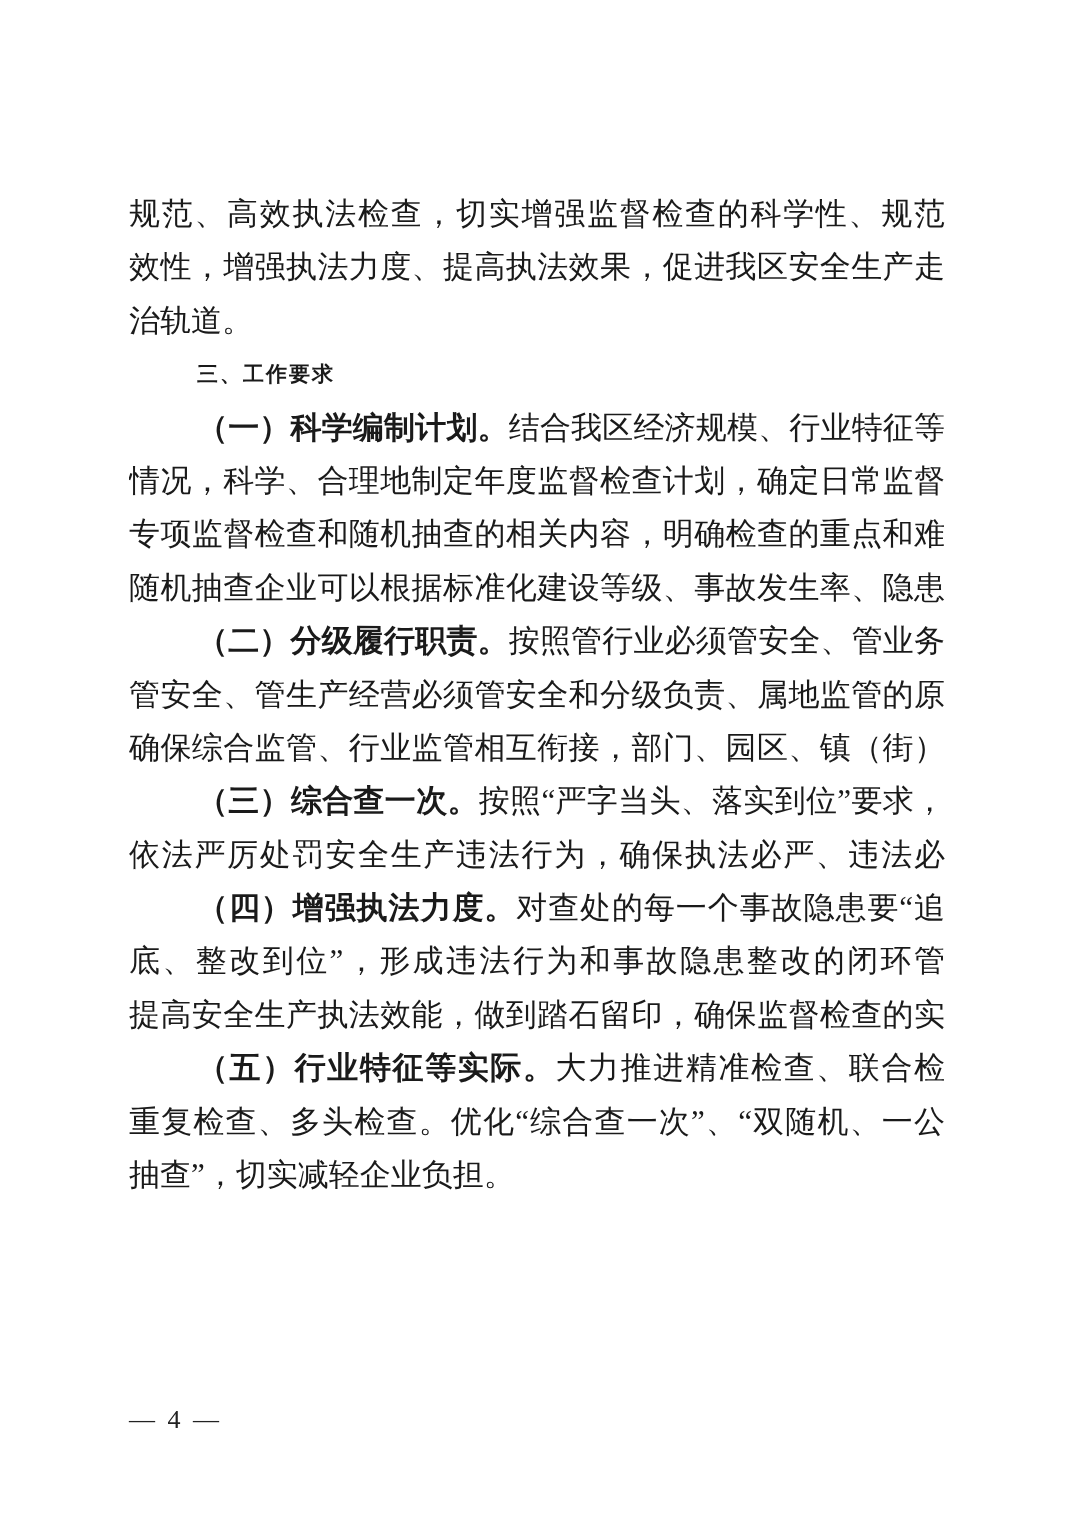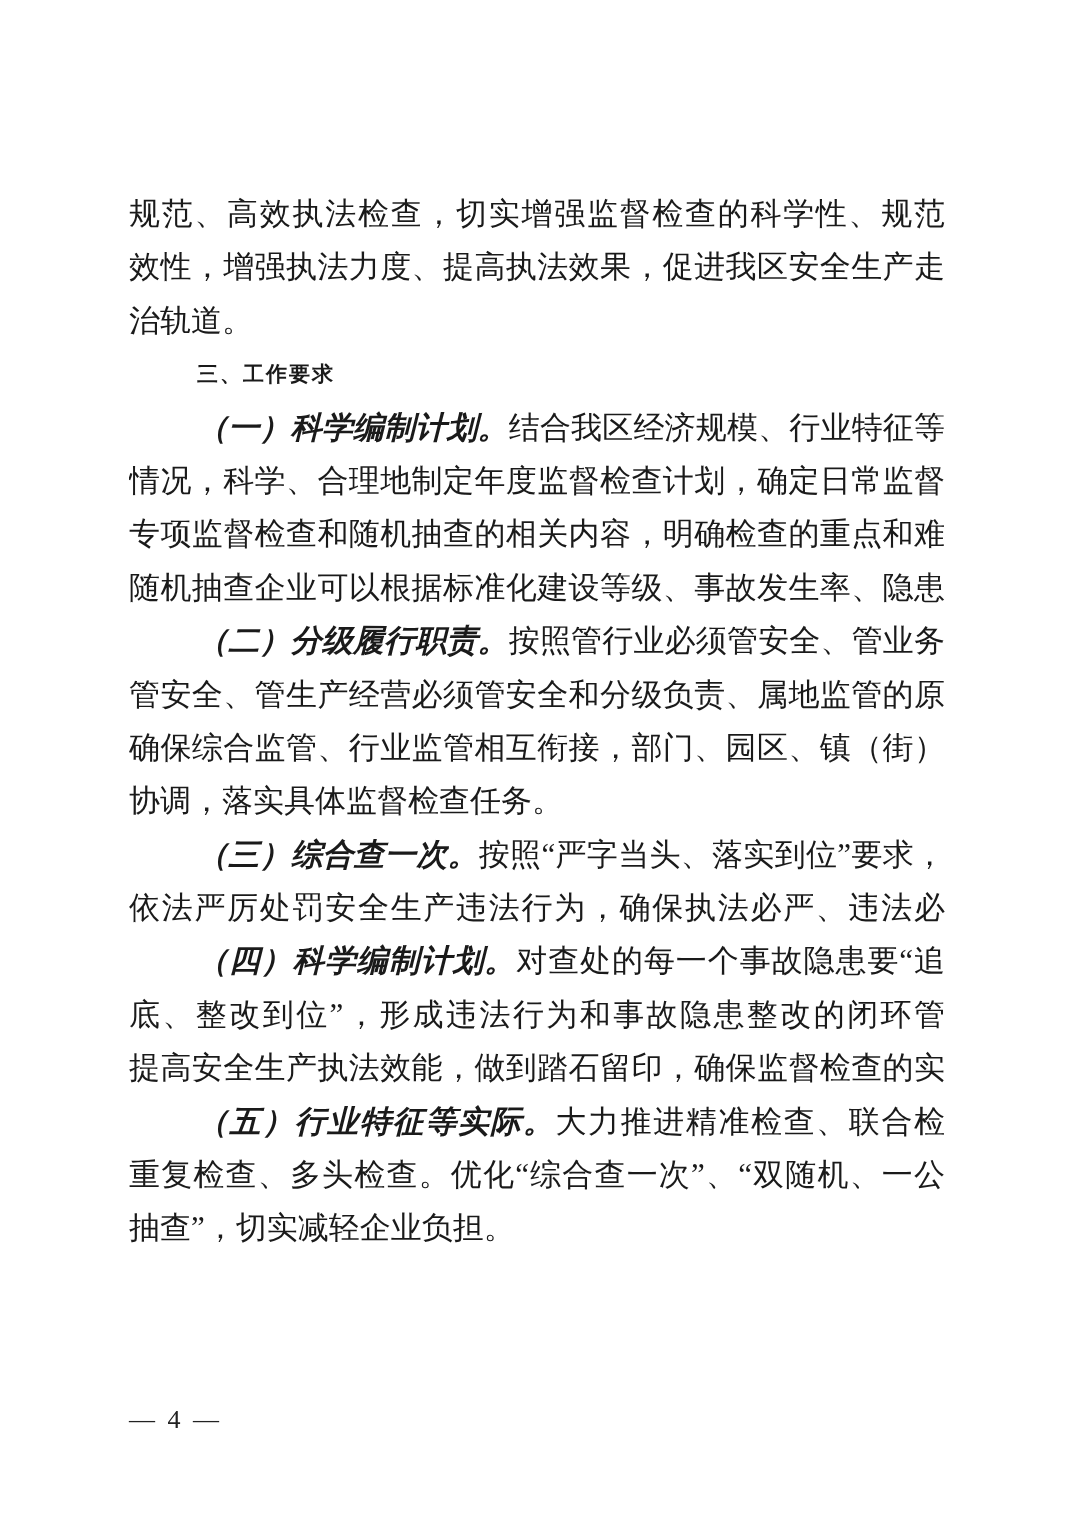--- a/index.html
+++ b/index.html
@@ -41,21 +41,20 @@
     text-indent: 68px;
   }
   .heading {
     font-family: "Liberation Sans", sans-serif;
     font-weight: 700;
     font-size: 21px;
     letter-spacing: 2px;
   }
   .lead {
     font-weight: 700;
-    font-style: italic;
   }
   .page-number {
     position: absolute;
     left: 129px;
     top: 1404px;
     font-size: 26px;
     line-height: 32px;
     letter-spacing: 3px;
     color: #222;
   }
@@ -73,26 +72,25 @@
     <div class="line heading indent end">三、工作要求</div>
 
     <div class="line fill indent"><span class="lead">（一）科学编制计划。</span><span>结合我区经济规模、行业特征等实际</span></div>
     <div class="line fill">情况，科学、合理地制定年度监督检查计划，确定日常监督检查、</div>
     <div class="line fill">专项监督检查和随机抽查的相关内容，明确检查的重点和难点。</div>
     <div class="line fill">随机抽查企业可以根据标准化建设等级、事故发生率、隐患整改</div>
 
     <div class="line fill indent"><span class="lead">（二）分级履行职责。</span><span>按照管行业必须管安全、管业务必须</span></div>
     <div class="line fill">管安全、管生产经营必须管安全和分级负责、属地监管的原则，</div>
     <div class="line fill">确保综合监管、行业监管相互衔接，部门、园区、镇（街）相互</div>
-    <div class="line end">协调，落实具体监督检查任务。</div>
 
     <div class="line fill indent"><span class="lead">（三）综合查一次。</span><span>按照“严字当头、落实到位”要求，</span></div>
     <div class="line fill">依法严厉处罚安全生产违法行为，确保执法必严、违法必究，保</div>
 
-    <div class="line fill indent"><span class="lead">（四）科学编制计划。</span><span>对查处的每一个事故隐患要“追踪到</span></div>
+    <div class="line fill indent"><span class="lead">（四）增强执法力度。</span><span>对查处的每一个事故隐患要“追踪到</span></div>
     <div class="line fill">底、整改到位”，形成违法行为和事故隐患整改的闭环管理，切实</div>
     <div class="line fill">提高安全生产执法效能，做到踏石留印，确保监督检查的实效性。</div>
 
     <div class="line fill indent"><span class="lead">（五）行业特征等实际。</span><span>大力推进精准检查、联合检查，防止</span></div>
     <div class="line fill">重复检查、多头检查。优化“综合查一次”、“双随机、一公开”</div>
     <div class="line end">抽查”，切实减轻企业负担。</div>
 
   </div>
 
   <div class="page-number">— 4 —</div>

